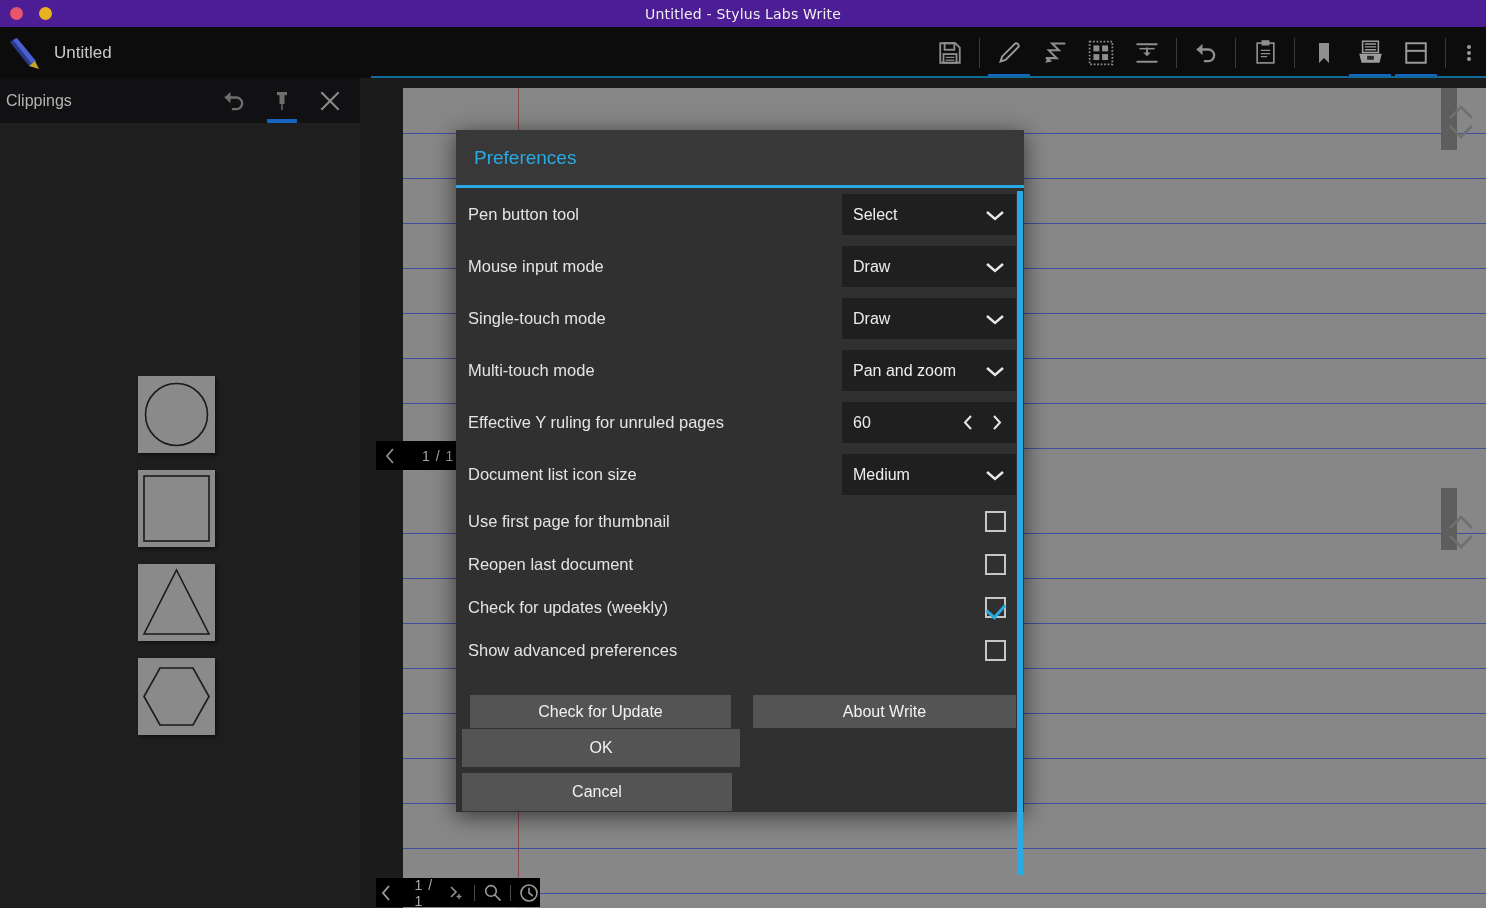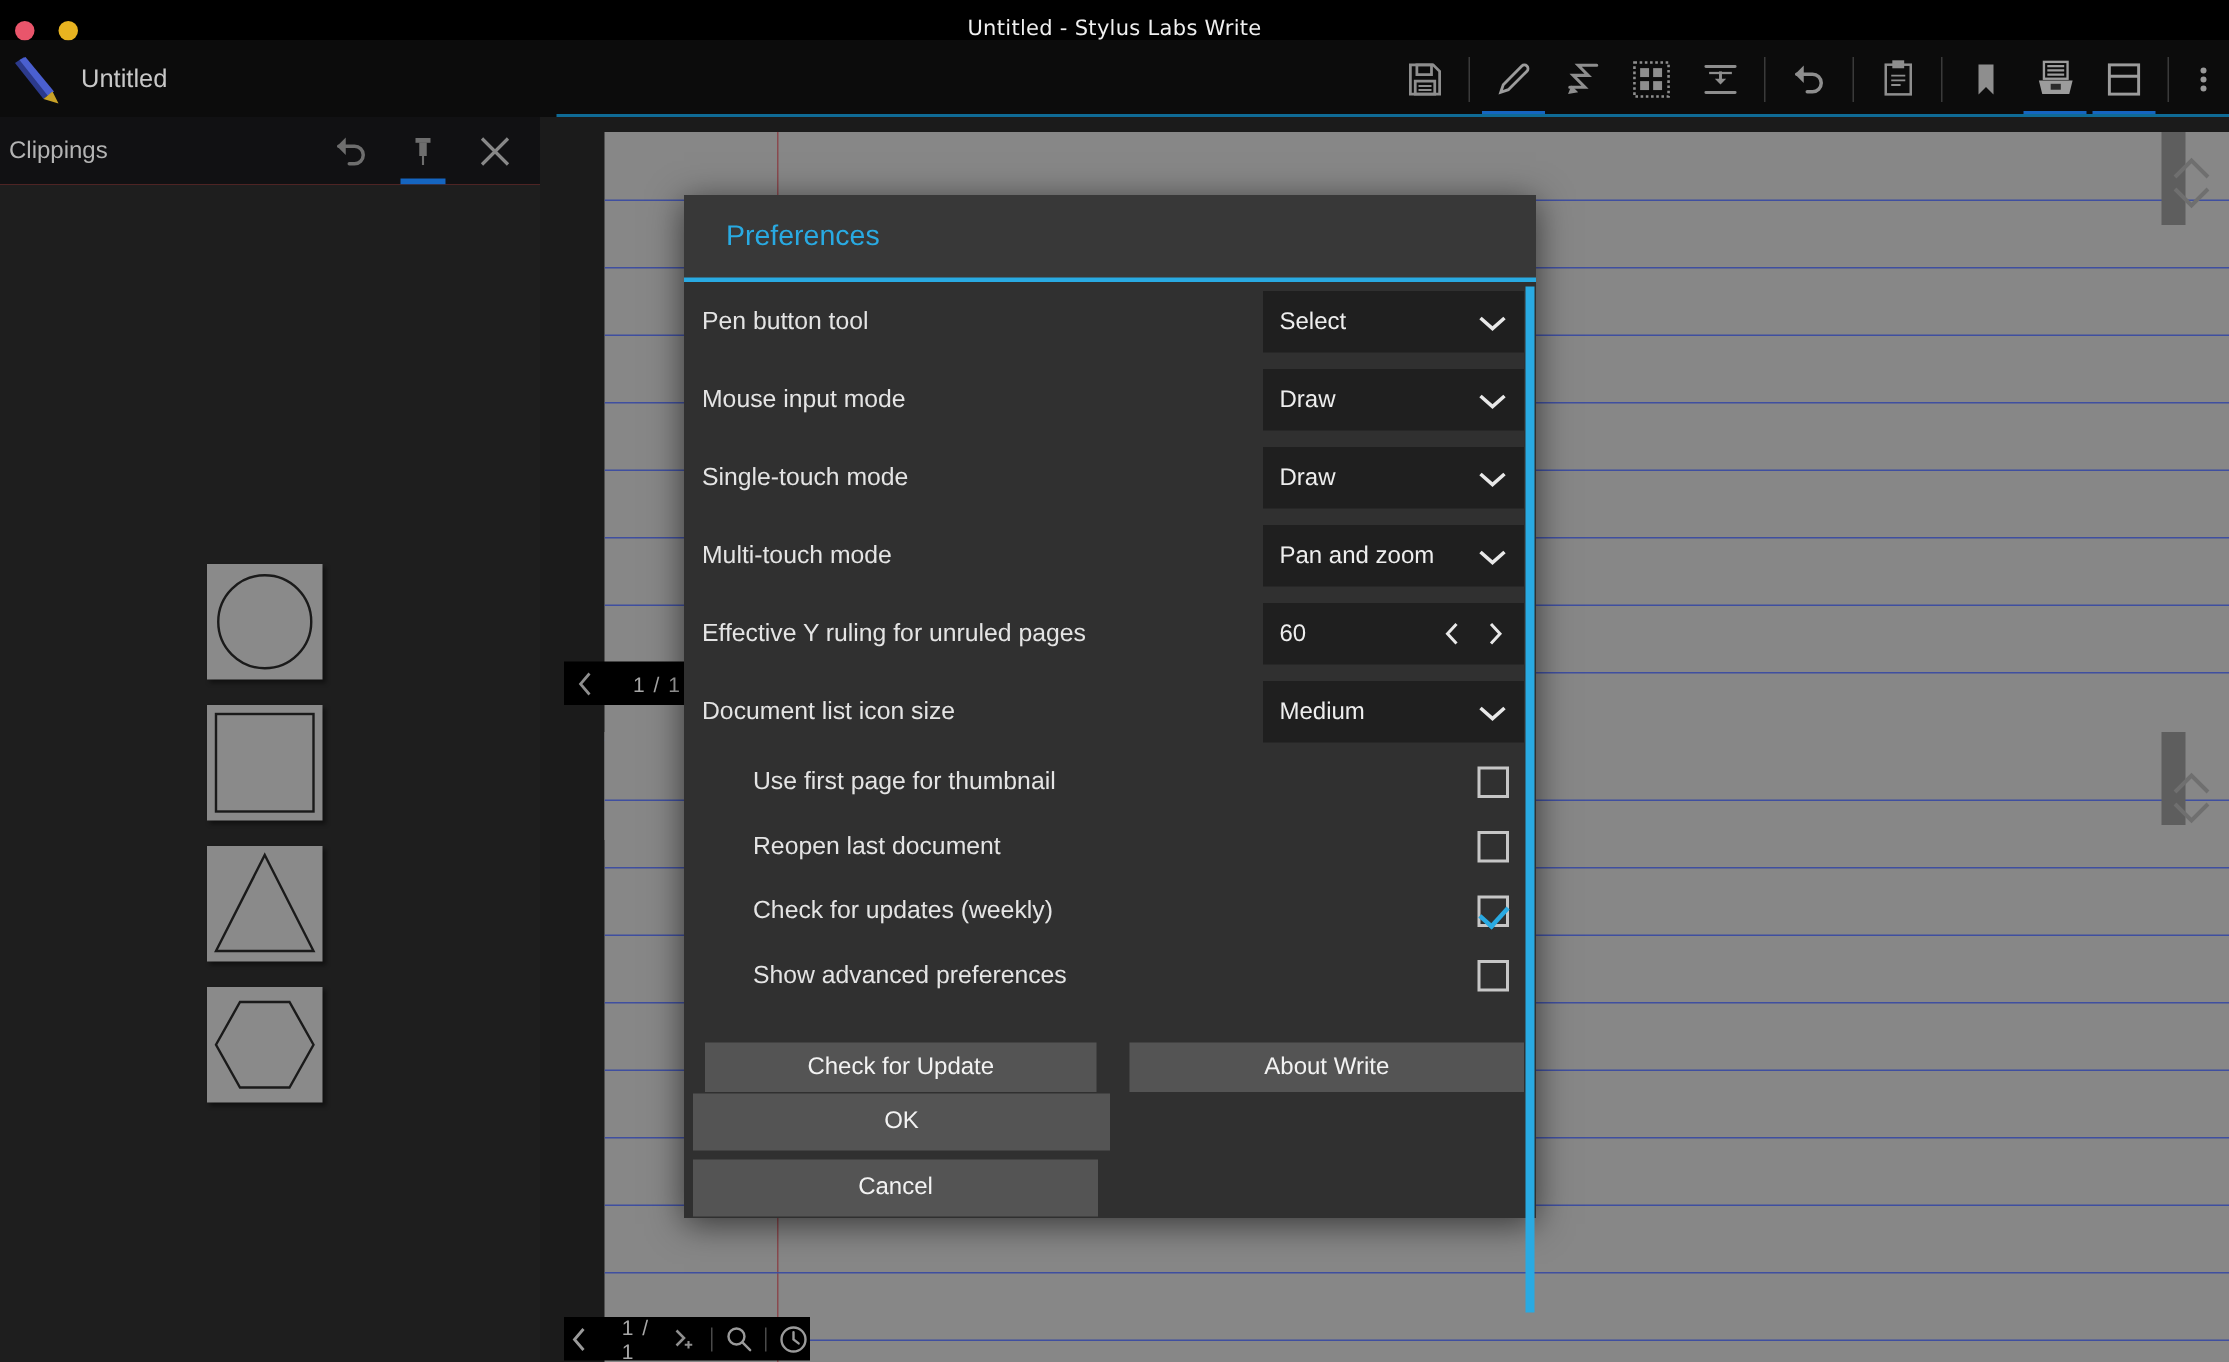--- a/index.html
+++ b/index.html
@@ -7,22 +7,22 @@
     width: 1486px; height: 908px;
     background: #1b1b1b;
     font-family: "Liberation Sans", sans-serif;
     overflow: hidden;
   }
   #root { position: relative; width: 1486px; height: 908px; }
 
   
   .os-titlebar {
     position: absolute; left: 0; top: 0; width: 1486px; height: 27px;
-    background: #000000;
-    display: flex; align-items: flex-end;
+    background: #4c1d95;
+    display: flex; align-items: center;
   }
   .os-dots { display: flex; align-items: center; gap: 16px; margin-left: 10px; }
   .os-dot { width: 13px; height: 13px; border-radius: 50%; }
   .os-dot.red { background: #e9556b; }
   .os-dot.yellow { background: #e8b320; }
   .os-title {
     position: absolute; left: 0; right: 0; text-align: center;
     color: #f0f0f0; font-size: 14px; letter-spacing: .2px;
     font-family: "DejaVu Sans", sans-serif;
   }
@@ -114,21 +114,21 @@
   
   .dialog{
     position:absolute; left:456px; top:130px; width:568px; height:682px;
     background:#303030;
     box-shadow:0 4px 22px rgba(0,0,0,.6);
   }
   .dlg-header{
     height:58px; background:#383838; display:flex; align-items:center;
     border-bottom:3px solid #29aae2;
   }
-  .dlg-title{ color:#29aae2; font-size:19px; margin-left:28px; }
+  .dlg-title{ color:#29aae2; font-size:19px; margin-left:18px; }
   .dlg-body{ position:relative; height:sinherit; }
   .pref-row{
     position:relative; height:52px; display:flex; align-items:center;
     padding-left:12px; padding-right:10px;
   }
   .pref-label{ color:#e4e4e4; font-size:16.5px; }
   .pref-control{ position:absolute; right:8px; top:6px; }
   .combo{
     width:174px; height:41px; background:#1f1f1f;
     display:flex; align-items:center; justify-content:space-between;
@@ -136,21 +136,21 @@
   }
   .combo-val{ color:#eee; font-size:16px; }
   .spin{
     width:174px; height:41px; background:#1f1f1f;
     display:flex; align-items:center; justify-content:space-between;
     padding:0 6px 0 11px;
   }
   .spin-val{ color:#eee; font-size:16px; }
   .spin-arrows{ display:flex; gap:0px; }
   .spin-arrow{ width:28px;height:41px;display:flex;align-items:center;justify-content:center;}
-  .chk-row{ height:43px;margin-left:34px; }
+  .chk-row{ height:43px; }
   .checkbox{
     width:21px;height:21px;border:2px solid #c6c6c6;background:transparent;
     position:relative; margin-right:4px;
   }
   .checkbox.checked::after{
     content:""; position:absolute; left:3px; top:1px; width:9px; height:15px;
     border:solid #29aae2; border-width:0 3.5px 3.5px 0; transform:rotate(42deg);
   }
   .dlg-scrollbar{
     position:absolute; right:1px; top:61px; width:6px; height:684px;

